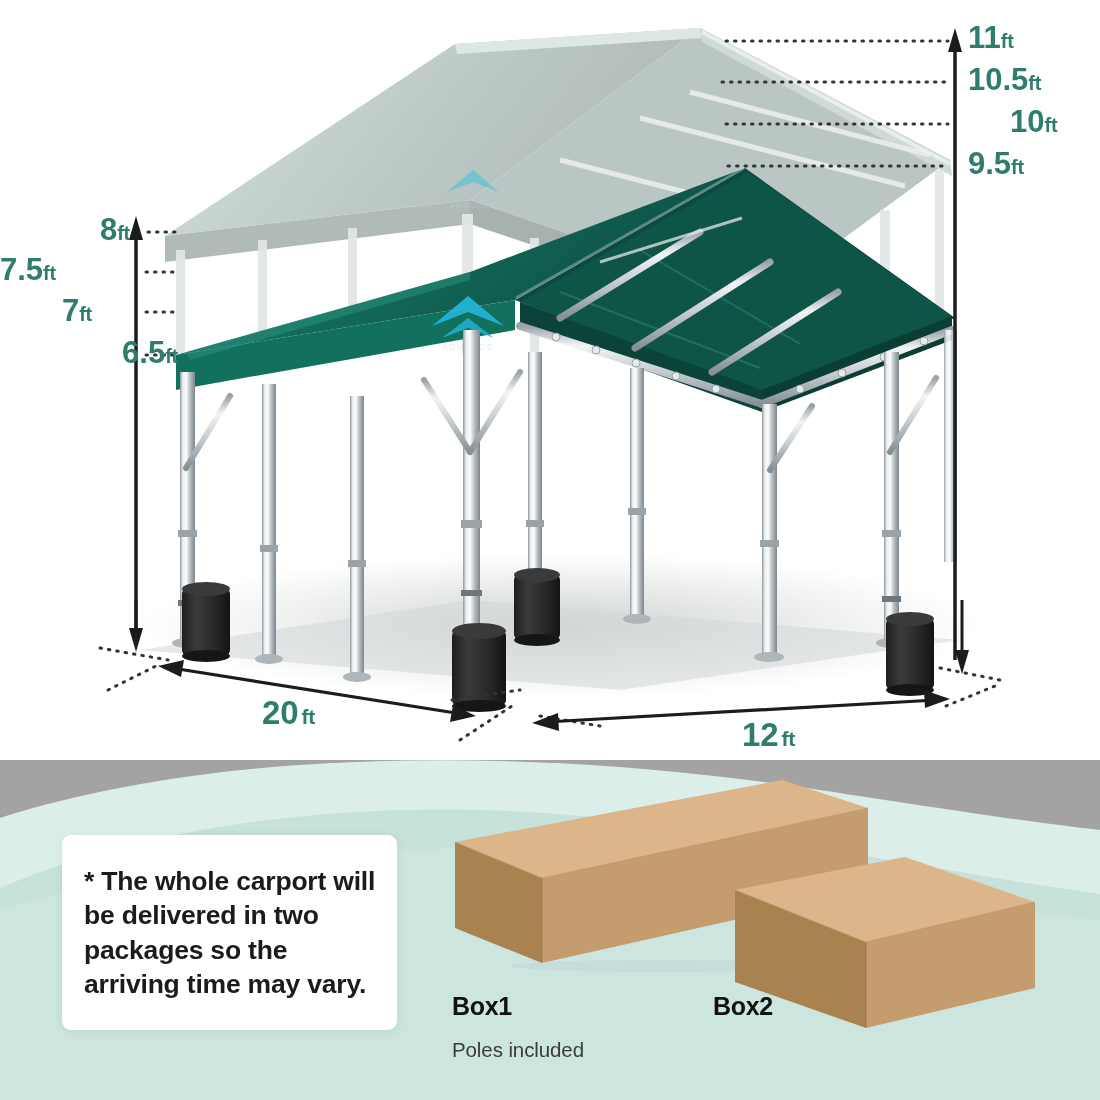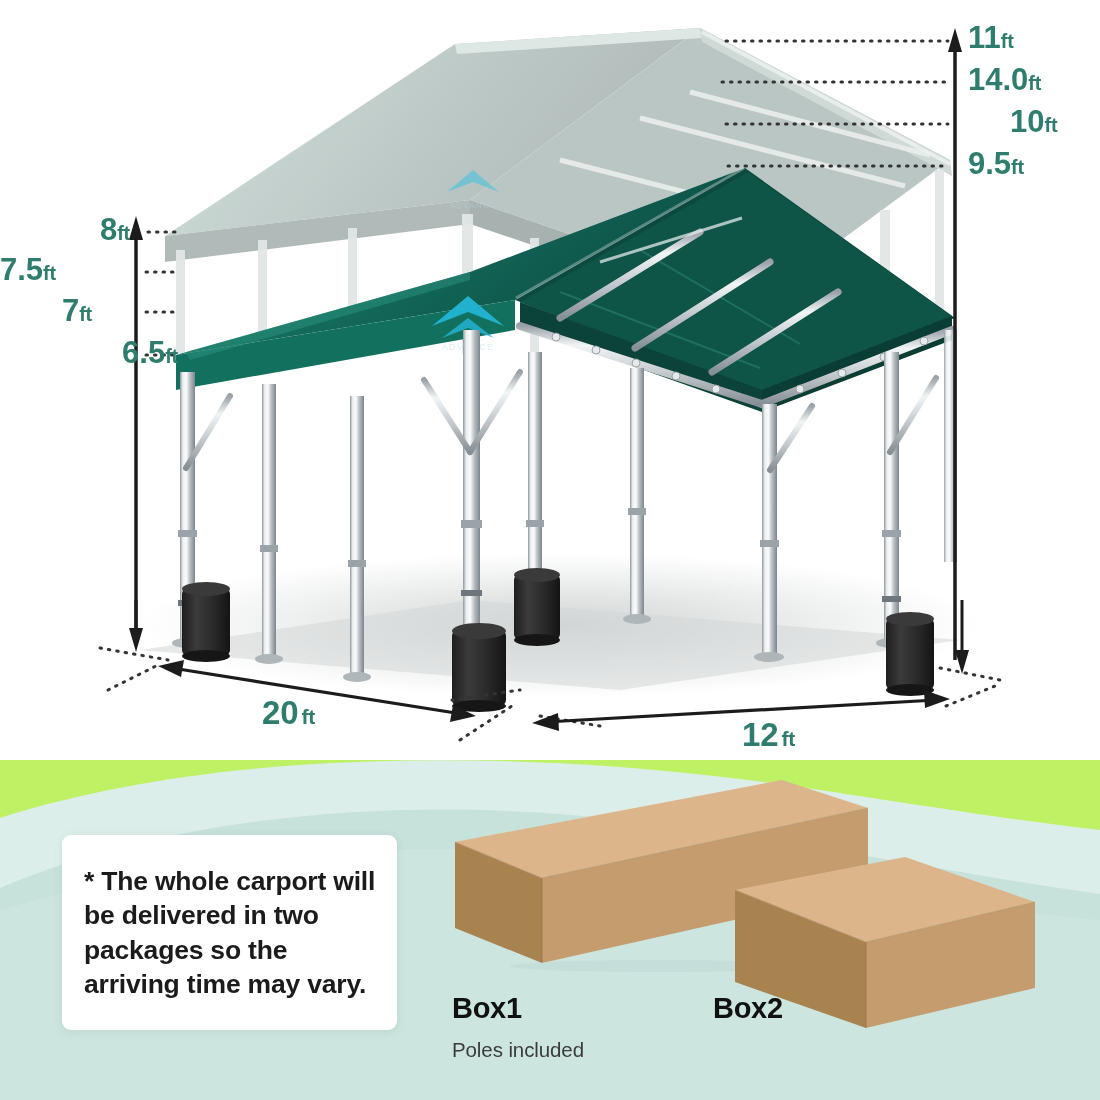--- a/index.html
+++ b/index.html
@@ -16,36 +16,36 @@
     font-weight:bold;
     font-family:"Liberation Sans",sans-serif;
     white-space:nowrap;
     line-height:1;
   }
   .dimlabel .unit{font-size:0.64em;font-weight:bold;letter-spacing:-.2px;}
   .dim-big{font-size:31px;}
   .dim-ground{font-size:33px;}
 
   
-  #panel{position:absolute;left:0;top:760px;width:1100px;height:340px;overflow:hidden;background:#bef264;}
+  #panel{position:absolute;left:0;top:760px;width:1100px;height:340px;overflow:hidden;background:#a3a3a3;}
   #panel svg.waves{position:absolute;left:0;top:0;}
 
   #note-card{
     position:absolute;left:62px;top:75px;width:335px;height:195px;
     background:#ffffff;border-radius:9px;
     box-shadow:0 2px 10px rgba(60,90,85,.10);
     display:flex;align-items:center;
   }
   #note-text{
     font-size:26.5px;font-weight:bold;color:#1b1b1b;
     line-height:1.30;padding:0 20px 0 22px;
     letter-spacing:-.2px;
   }
 
-  .box-label{position:absolute;color:#111;font-weight:bold;font-size:29px;letter-spacing:-.3px;}
+  .box-label{position:absolute;color:#111;font-weight:bold;font-size:25px;letter-spacing:-.3px;}
   .box-sub{position:absolute;color:#3c3c3c;font-weight:normal;font-size:20.5px;letter-spacing:-.1px;}
 </style>
 </head>
 <body>
 
 <div id="root">
 
   <div id="diagram">
     <svg width="1100" height="770" viewBox="0 0 1100 770">
       <defs>
@@ -331,21 +331,21 @@
       </g>
       <g>
         <line x1="136" y1="600" x2="136" y2="630" stroke="#1c1c1c" stroke-width="3"></line>
       </g>
     </svg>
 
     <div class="dimlabel dim-big" style="left:968px; top:22px;">
       <span>11</span><span class="unit">ft</span>
     </div>
     <div class="dimlabel dim-big" style="left:968px; top:64px;">
-      <span>14.0</span><span class="unit">ft</span>
+      <span>10.5</span><span class="unit">ft</span>
     </div>
     <div class="dimlabel dim-big" style="left:1010px; top:106px;">
       <span>10</span><span class="unit">ft</span>
     </div>
     <div class="dimlabel dim-big" style="left:968px; top:148px;">
       <span>9.5</span><span class="unit">ft</span>
     </div>
 
     <div class="dimlabel dim-big" style="left:0px; top:214px; width:130px; text-align:right;">
       <span>8</span><span class="unit">ft</span>

